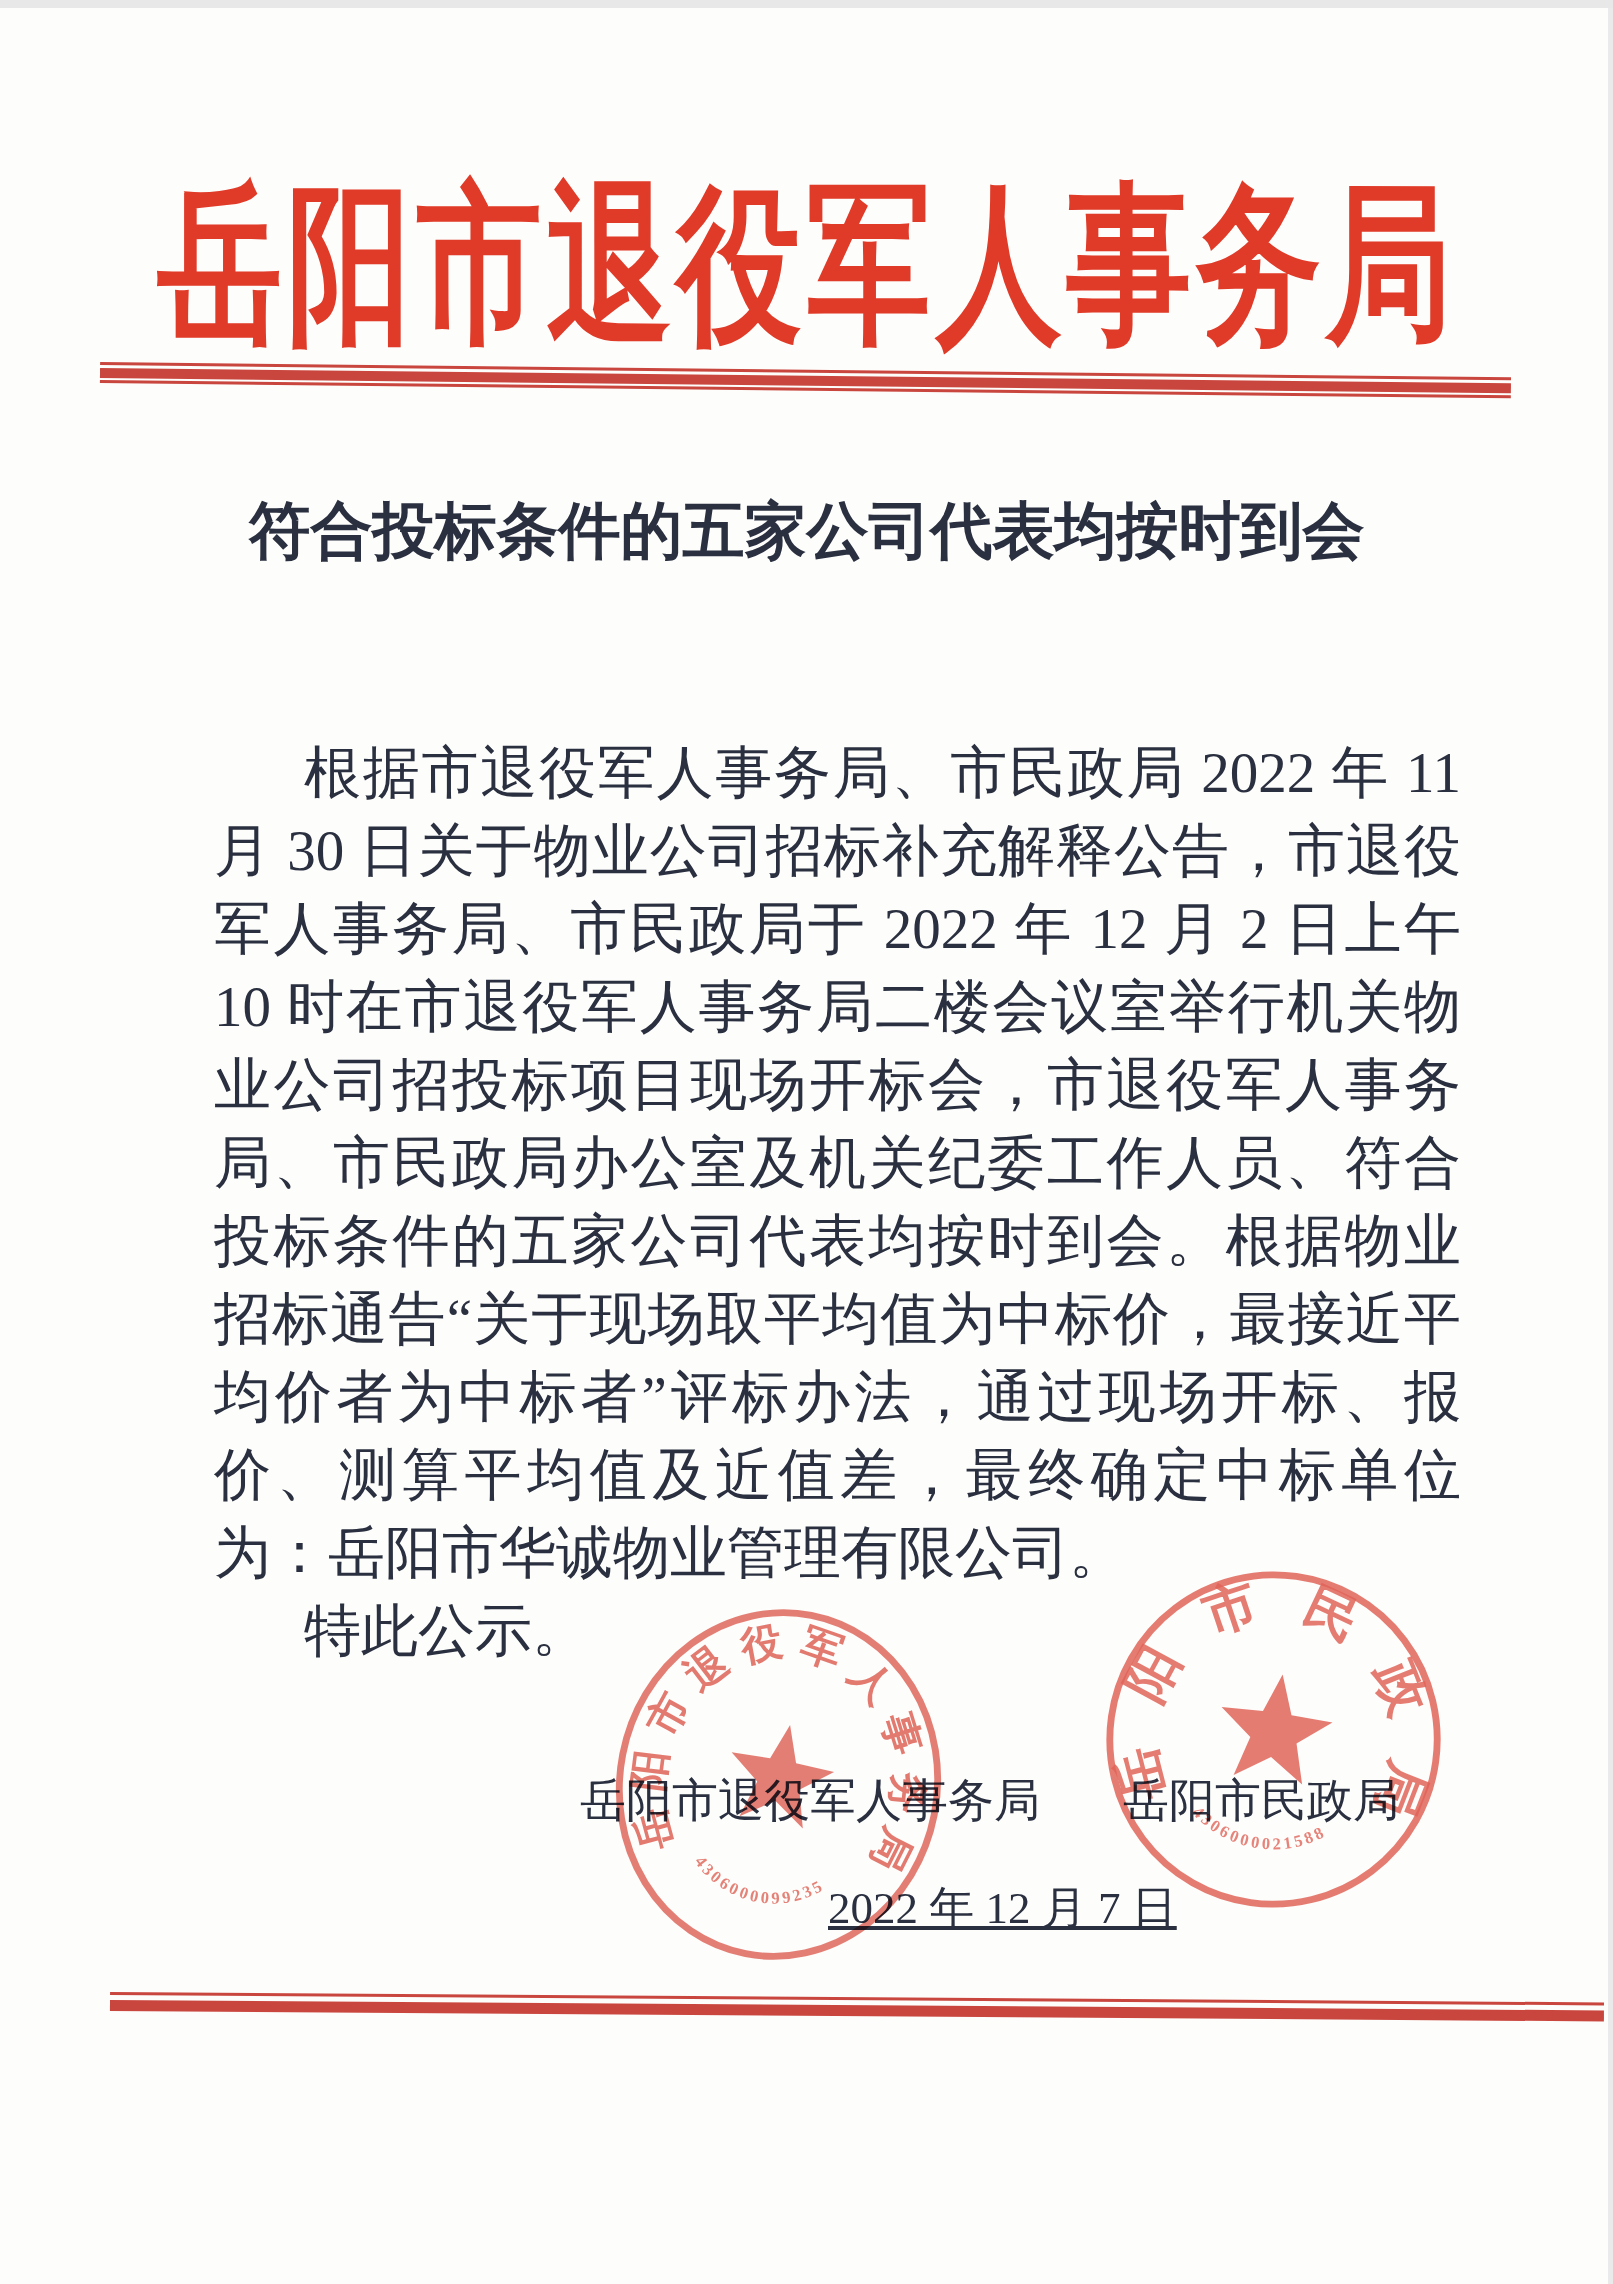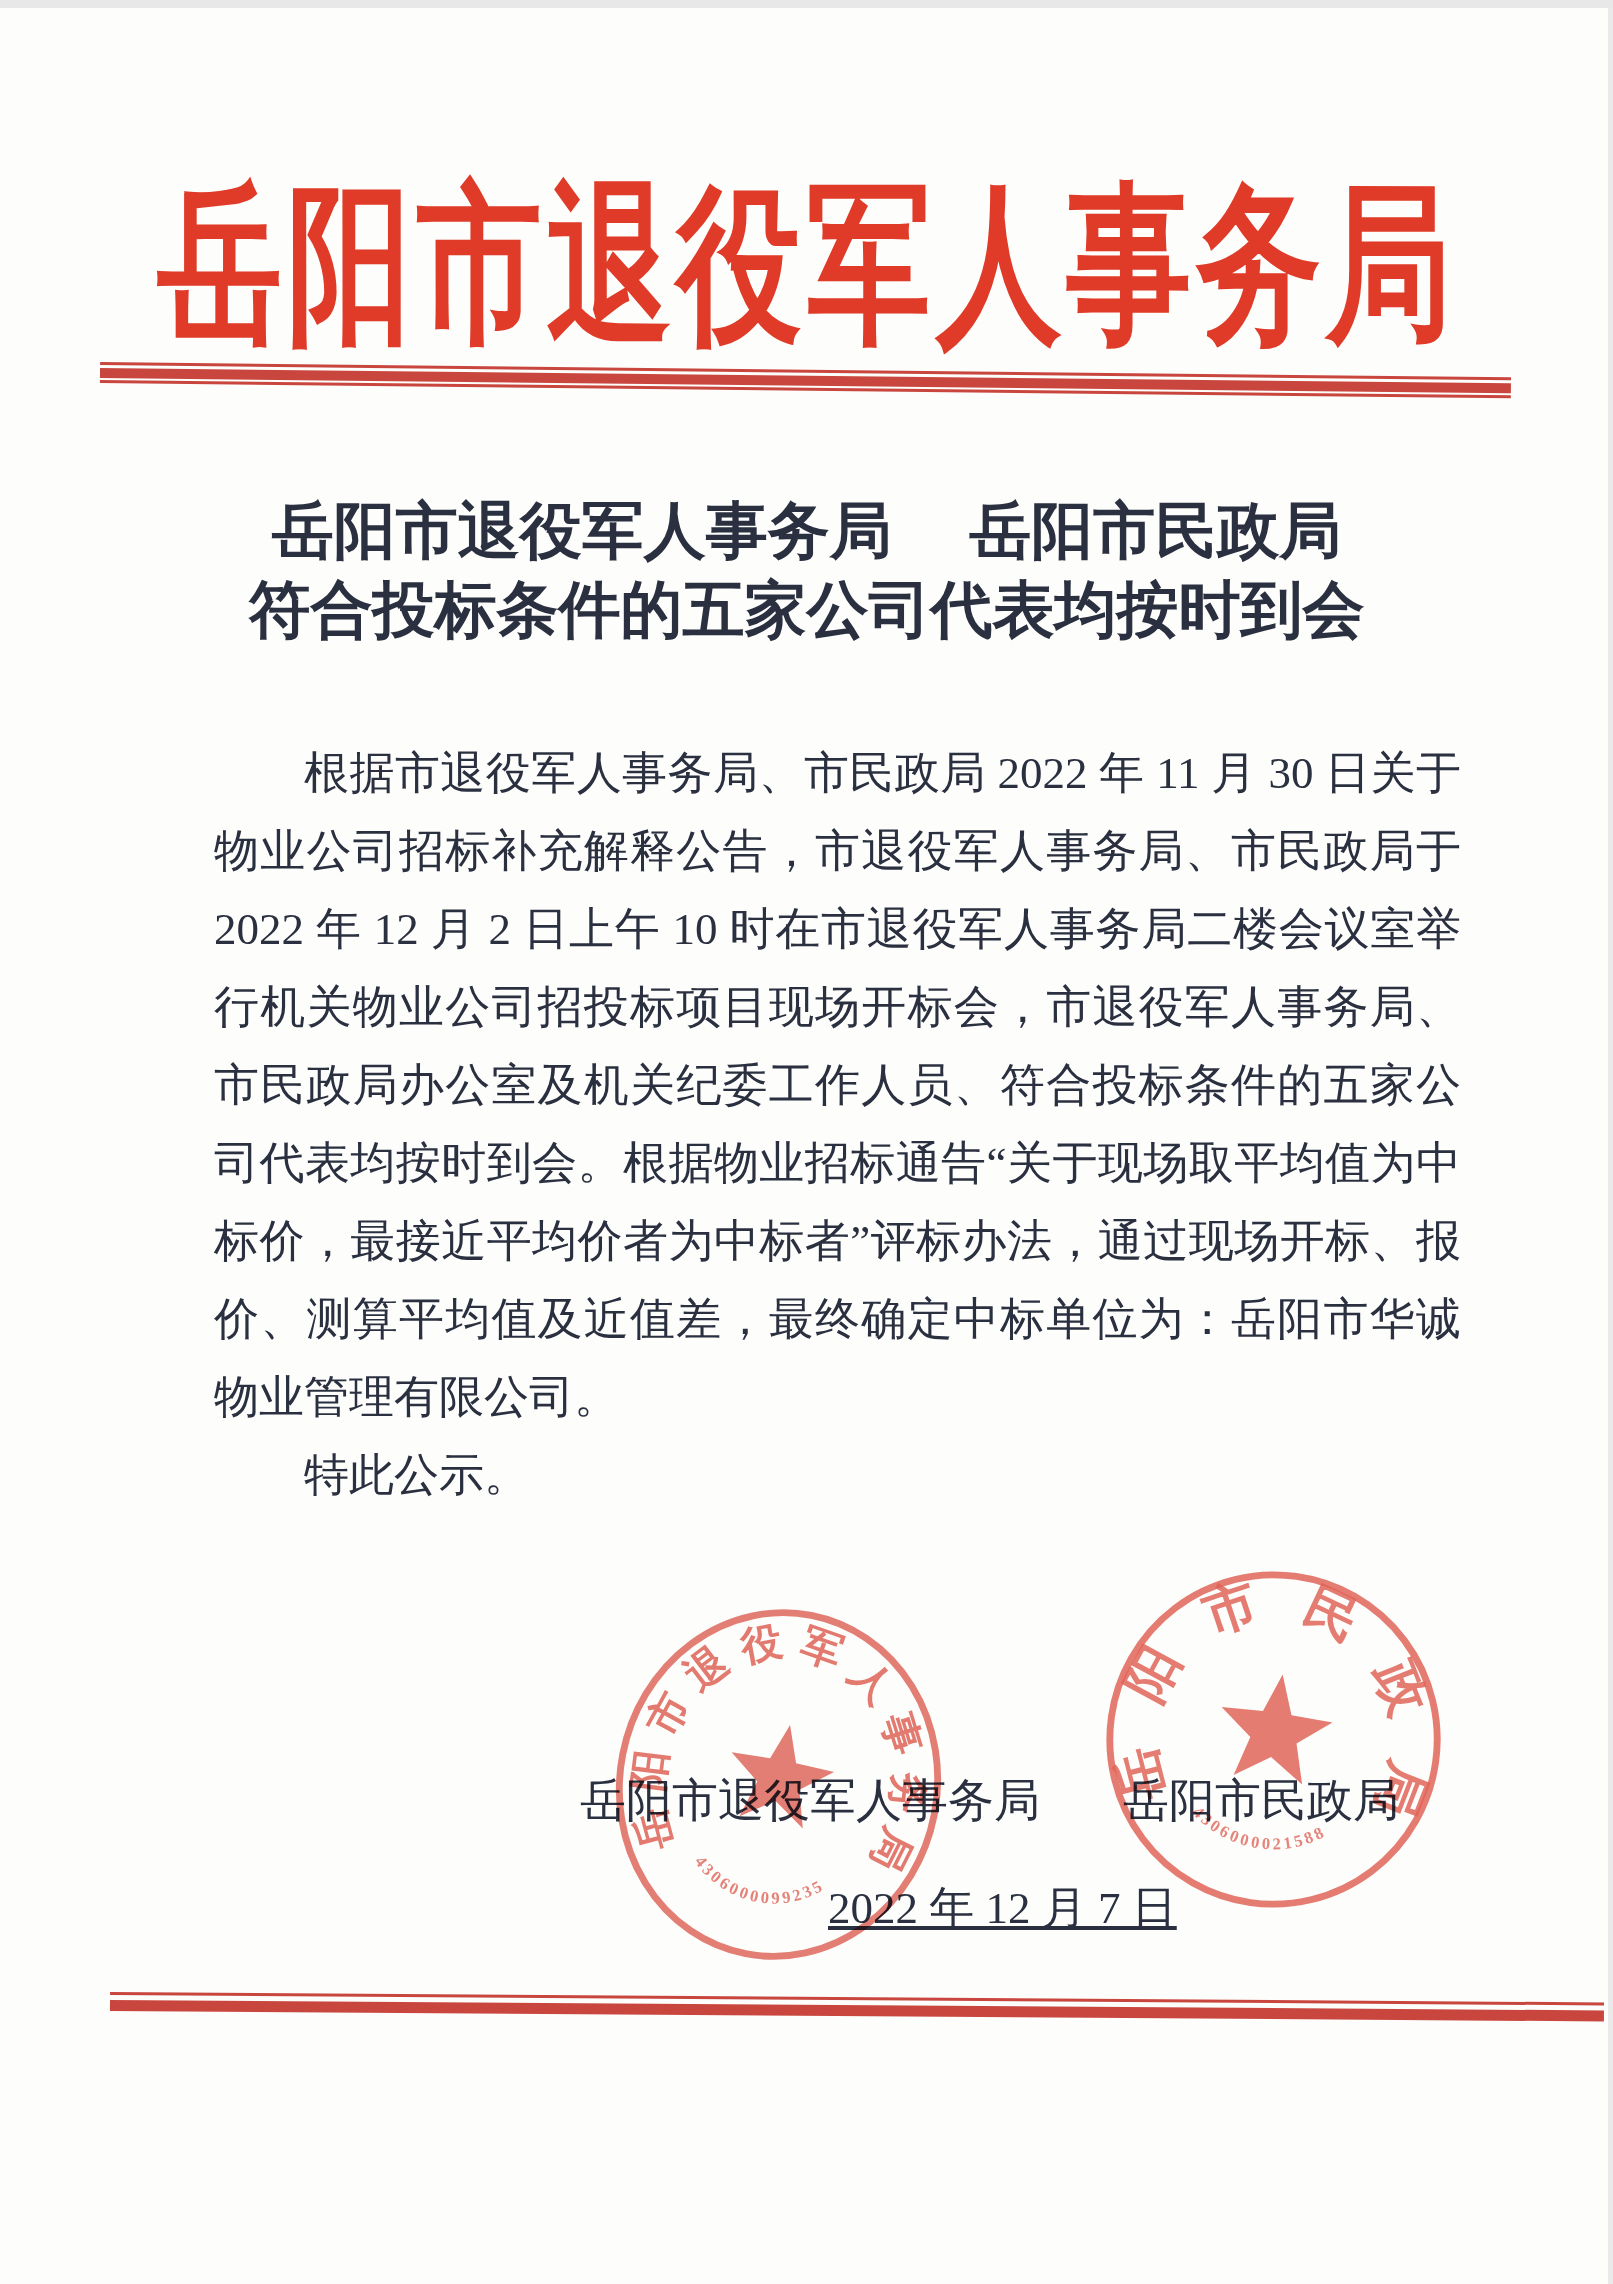--- a/index.html
+++ b/index.html
@@ -48,21 +48,21 @@
     position:absolute;left:0;top:484px;width:1613px;
     text-align:center;color:var(--ink,#2a3040);
     font-size:62px;font-weight:bold;line-height:79px;
     white-space:nowrap;
   }
 
   
   .body-block{
     position:absolute;left:214px;top:726px;width:1247px;
     color:var(--ink,#2a3040);
-    font-size:45px;line-height:78px;
+    font-size:57px;line-height:78px;
     text-align:justify;text-justify:inter-ideograph;
   }
   .body-block p{text-indent:90px;}
 
   
   .sig{position:absolute;color:var(--ink,#2a3040);font-size:46px;white-space:nowrap;z-index:2;}
   .sig-left{left:580px;top:1762px;}
   .sig-right{left:1123px;top:1762px;}
   .sig-date{left:828px;top:1870px;font-size:45px;text-decoration:underline;}
 
@@ -79,21 +79,20 @@
 
   <div class="masthead">岳阳市退役军人事务局</div>
 
   <div class="rule rule-top">
     <div class="thin"></div>
     <div class="thick"></div>
     <div class="thin"></div>
   </div>
 
   <div class="doc-title">
-    <div>岳阳市退役军人事务局　 岳阳市民政局</div>
     <div>符合投标条件的五家公司代表均按时到会</div>
   </div>
 
   <div class="body-block">
     <p>根据市退役军人事务局、市民政局 2022 年 11 月 30 日关于物业公司招标补充解释公告，市退役军人事务局、市民政局于 2022 年 12 月 2 日上午 10 时在市退役军人事务局二楼会议室举行机关物业公司招投标项目现场开标会，市退役军人事务局、市民政局办公室及机关纪委工作人员、符合投标条件的五家公司代表均按时到会。根据物业招标通告“关于现场取平均值为中标价，最接近平均价者为中标者”评标办法，通过现场开标、报价、测算平均值及近值差，最终确定中标单位为：岳阳市华诚物业管理有限公司。</p>
     <p>特此公示。</p>
   </div>
 
   <div class="sig sig-left">岳阳市退役军人事务局</div>
   <div class="sig sig-right">岳阳市民政局</div>

